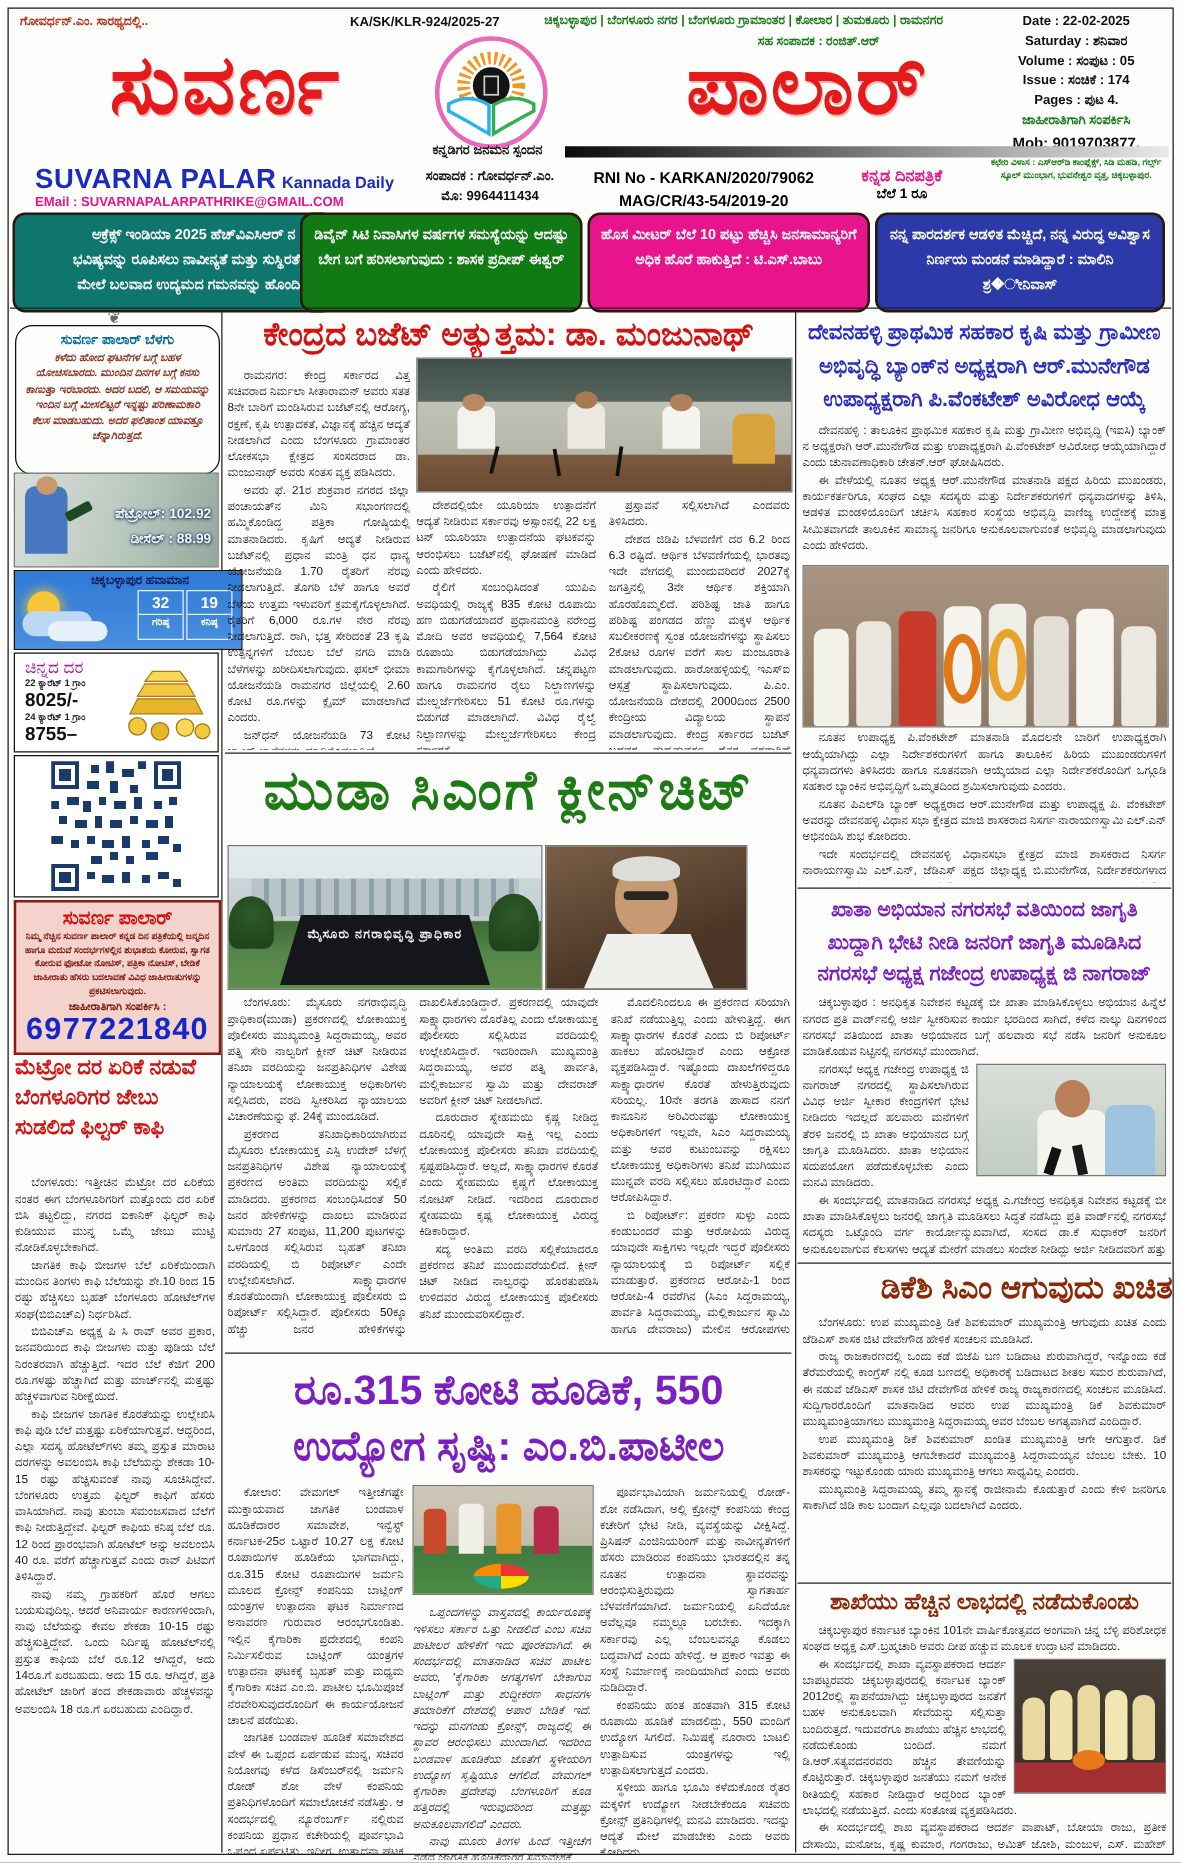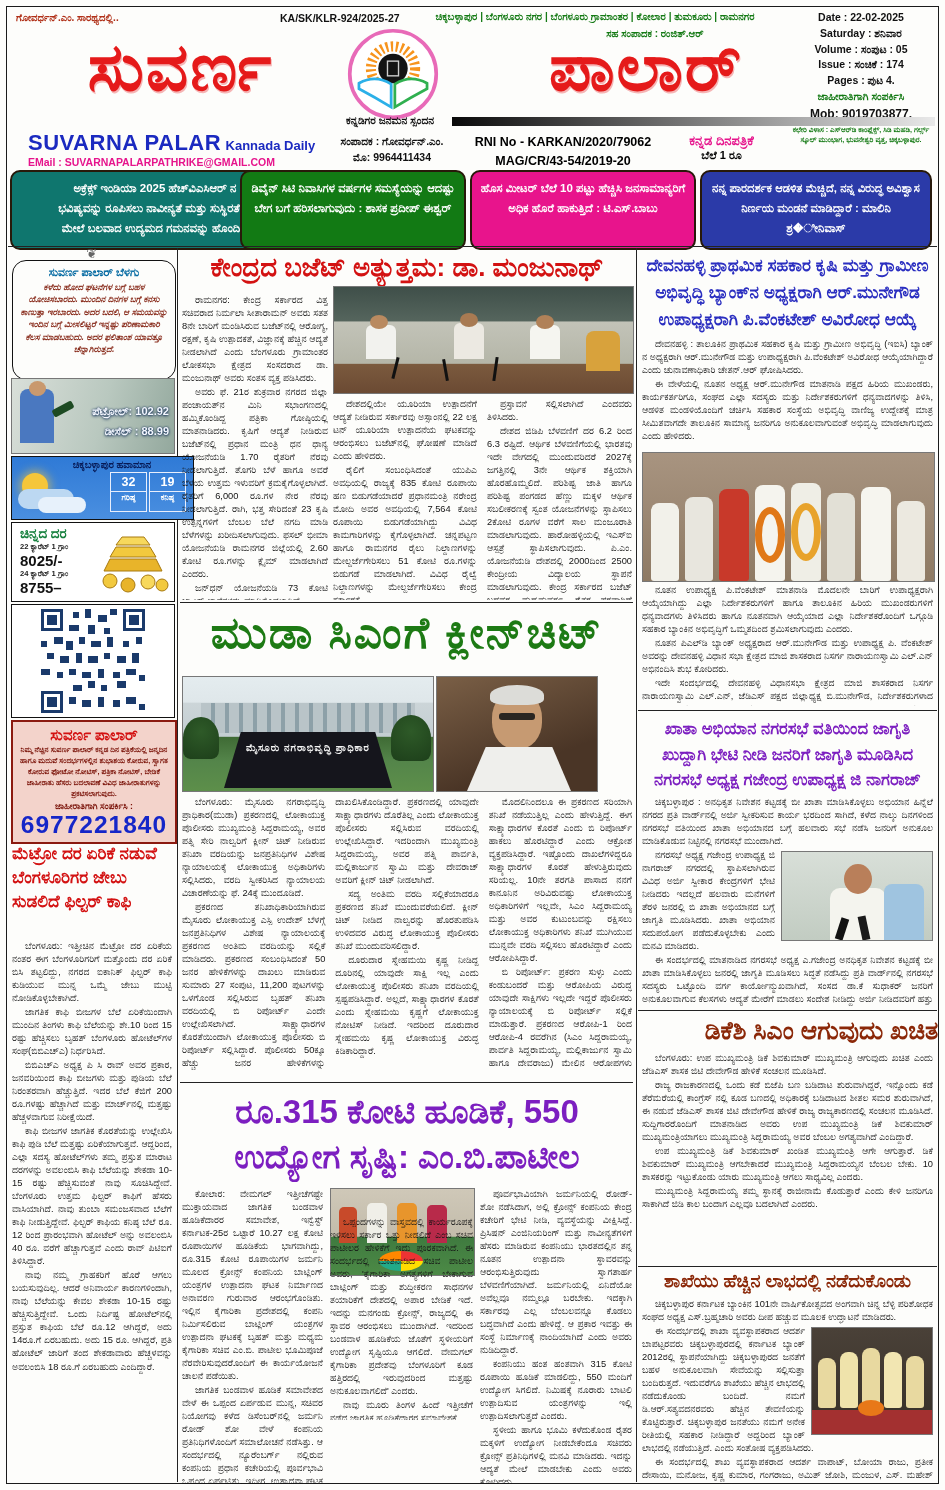--- a/index.html
+++ b/index.html
@@ -34,21 +34,21 @@
   .belagu .b{color:#8b3020;font-weight:bold;font-style:italic;font-size:8.6px;text-align:center;line-height:1.45;margin-top:2px;}
   .ph{position:absolute;overflow:hidden;border:1px solid #777;}
   .fuelbox{background:linear-gradient(105deg,#d9dfd9 0%,#b9c8bf 55%,#93a89d 100%);}
   .fueltxt{position:absolute;right:5px;font-weight:900;font-size:11px;color:#f4f8ff;text-shadow:0 1px 3px #15305a,0 0 2px #15305a;}
   .weather{background:linear-gradient(180deg,#2f7ad6,#4a8fe0);border:1.4px solid #111;padding-left:19px;}
   .wtitle{color:#071a56;font-weight:900;font-size:9.8px;text-align:center;margin-top:2px;}
   .wcell{position:absolute;width:35px;height:38px;border:1.2px solid #e8eefc;color:#fff;text-align:center;font-weight:bold;}
   .wval{font-size:12.5px;margin-top:2px;}
   .wlab{font-size:8px;border-top:1.2px solid #e8eefc;margin-top:2px;padding-top:1px;}
   .goldbox{border:1.4px solid #111;background:#fff;}
-  .goldtitle{color:#15803d;font-weight:700;font-size:13.5px;}
+  .goldtitle{color:#a21caf;font-weight:400;font-size:13.5px;}
   .goldlab{font-size:7.6px;font-weight:bold;color:#222;}
   .goldprice{font-size:15px;font-weight:900;color:#111;}
   .qrbox{border:1.4px solid #111;background:#fff;display:flex;align-items:center;justify-content:center;}
   .adbox{background:#f3d3cb;border:2px solid #8b1a10;padding:4px 6px;text-align:center;overflow:hidden;}
   .adbox .t{color:#d31010;font-weight:900;font-size:15px;text-align:center;}
   .adbox .b{color:#7a1208;font-weight:bold;font-size:7.3px;line-height:1.5;margin-top:1px;}
   .adbox .c{color:#7a1208;font-weight:900;font-size:8.8px;margin-top:1px;}
   .adbox .n{color:#1526c8;font-weight:900;font-size:24.5px;letter-spacing:1px;line-height:1.1;}
   
   .bp{font-size:9.3px;line-height:1.4;text-align:justify;text-indent:13px;margin:0 0 1px 0;color:#141414;}
@@ -290,41 +290,41 @@
   </div>
   <div class="ph" style="left:436px;top:676px;width:160px;height:114px;background:linear-gradient(160deg,#7a5f46,#4a3526 70%);">
     <div style="position:absolute;left:55px;top:14px;width:50px;height:58px;background:#c69a72;border-radius:46%;"></div>
     <div style="position:absolute;left:53px;top:8px;width:54px;height:20px;background:#dcdcd8;border-radius:50% 50% 30% 30%;"></div>
     <div style="position:absolute;left:62px;top:36px;width:36px;height:7px;background:#2a2622;border-radius:3px;"></div>
     <div style="position:absolute;left:30px;top:70px;width:104px;height:44px;background:#efefec;clip-path:polygon(18% 0,82% 0,100% 100%,0 100%);"></div>
   </div>
   <div class="abs clip" style="left:182px;top:796px;width:450px;height:282px;columns:3;column-gap:10px;">
     <p class="bp">ಬೆಂಗಳೂರು: ಮೈಸೂರು ನಗರಾಭಿವೃದ್ಧಿ ಪ್ರಾಧಿಕಾರ(ಮುಡಾ) ಪ್ರಕರಣದಲ್ಲಿ ಲೋಕಾಯುಕ್ತ ಪೊಲೀಸರು ಮುಖ್ಯಮಂತ್ರಿ ಸಿದ್ದರಾಮಯ್ಯ, ಅವರ ಪತ್ನಿ ಸೇರಿ ನಾಲ್ವರಿಗೆ ಕ್ಲೀನ್ ಚಿಟ್ ನೀಡಿರುವ ತನಿಖಾ ವರದಿಯನ್ನು ಜನಪ್ರತಿನಿಧಿಗಳ ವಿಶೇಷ ನ್ಯಾಯಾಲಯಕ್ಕೆ ಲೋಕಾಯುಕ್ತ ಅಧಿಕಾರಿಗಳು ಸಲ್ಲಿಸಿದರು, ವರದಿ ಸ್ವೀಕರಿಸಿದ ನ್ಯಾಯಾಲಯ ವಿಚಾರಣೆಯನ್ನು ಫೆ. 24ಕ್ಕೆ ಮುಂದೂಡಿದೆ.</p>
     <p class="bp">ಪ್ರಕರಣದ ತನಿಖಾಧಿಕಾರಿಯಾಗಿರುವ ಮೈಸೂರು ಲೋಕಾಯುಕ್ತ ಎಸ್ಪಿ ಉದೇಶ್ ಬೆಳಗ್ಗೆ ಜನಪ್ರತಿನಿಧಿಗಳ ವಿಶೇಷ ನ್ಯಾಯಾಲಯಕ್ಕೆ ಪ್ರಕರಣದ ಅಂತಿಮ ವರದಿಯನ್ನು ಸಲ್ಲಿಕೆ ಮಾಡಿದರು. ಪ್ರಕರಣದ ಸಂಬಂಧಿಸಿದಂತೆ 50 ಜನರ ಹೇಳಿಕೆಗಳನ್ನು ದಾಖಲು ಮಾಡಿರುವ ಸುಮಾರು 27 ಸಂಪುಟ, 11,200 ಪುಟಗಳನ್ನು ಒಳಗೊಂಡ ಸಲ್ಲಿಸಿರುವ ಬೃಹತ್ ತನಿಖಾ ವರದಿಯಲ್ಲಿ ಬಿ ರಿಪೋರ್ಟ್ ಎಂದೇ ಉಲ್ಲೇಖಿಸಲಾಗಿದೆ. ಸಾಕ್ಷ್ಯಾಧಾರಗಳ ಕೊರತೆಯಿಂದಾಗಿ ಲೋಕಾಯುಕ್ತ ಪೊಲೀಸರು ಬಿ ರಿಪೋರ್ಟ್ ಸಲ್ಲಿಸಿದ್ದಾರೆ. ಪೊಲೀಸರು 50ಕ್ಕೂ ಹೆಚ್ಚು ಜನರ ಹೇಳಿಕೆಗಳನ್ನು ದಾಖಲಿಸಿಕೊಂಡಿದ್ದಾರೆ. ಪ್ರಕರಣದಲ್ಲಿ ಯಾವುದೇ ಸಾಕ್ಷ್ಯಾಧಾರಗಳು ದೊರೆತಿಲ್ಲ ಎಂದು ಲೋಕಾಯುಕ್ತ ಪೊಲೀಸರು ಸಲ್ಲಿಸಿರುವ ವರದಿಯಲ್ಲಿ ಉಲ್ಲೇಖಿಸಿದ್ದಾರೆ. ಇದರಿಂದಾಗಿ ಮುಖ್ಯಮಂತ್ರಿ ಸಿದ್ದರಾಮಯ್ಯ, ಅವರ ಪತ್ನಿ ಪಾರ್ವತಿ, ಮಲ್ಲಿಕಾರ್ಜುನ ಸ್ವಾಮಿ ಮತ್ತು ದೇವರಾಜ್ ಅವರಿಗೆ ಕ್ಲೀನ್ ಚಿಟ್ ನೀಡಲಾಗಿದೆ.</p>
+    <p class="bp">ದೂರುದಾರ ಸ್ನೇಹಮಯಿ ಕೃಷ್ಣ ನೀಡಿದ್ದ ದೂರಿನಲ್ಲಿ ಯಾವುದೇ ಸಾಕ್ಷಿ ಇಲ್ಲ ಎಂದು ಲೋಕಾಯುಕ್ತ ಪೊಲೀಸರು ತನಿಖಾ ವರದಿಯಲ್ಲಿ ಸ್ಪಷ್ಟಪಡಿಸಿದ್ದಾರೆ. ಅಲ್ಲದೆ, ಸಾಕ್ಷ್ಯಾಧಾರಗಳ ಕೊರತೆ ಎಂದು ಸ್ನೇಹಮಯಿ ಕೃಷ್ಣಗೆ ಲೋಕಾಯುಕ್ತ ನೋಟಿಸ್ ನೀಡಿದೆ. ಇದರಿಂದ ದೂರುದಾರ ಸ್ನೇಹಮಯಿ ಕೃಷ್ಣ ಲೋಕಾಯುಕ್ತ ವಿರುದ್ಧ ಕಿಡಿಕಾರಿದ್ದಾರೆ.</p>
     <p class="bp">ಸದ್ಯ ಅಂತಿಮ ವರದಿ ಸಲ್ಲಿಕೆಯಾದರೂ ಪ್ರಕರಣದ ತನಿಖೆ ಮುಂದುವರೆಯಲಿದೆ. ಕ್ಲೀನ್ ಚಿಟ್ ನೀಡಿದ ನಾಲ್ವರನ್ನು ಹೊರತುಪಡಿಸಿ ಉಳಿದವರ ವಿರುದ್ಧ ಲೋಕಾಯುಕ್ತ ಪೊಲೀಸರು ತನಿಖೆ ಮುಂದುವರಿಸಲಿದ್ದಾರೆ.</p>
-    <p class="bp">ದೂರುದಾರ ಸ್ನೇಹಮಯಿ ಕೃಷ್ಣ ನೀಡಿದ್ದ ದೂರಿನಲ್ಲಿ ಯಾವುದೇ ಸಾಕ್ಷಿ ಇಲ್ಲ ಎಂದು ಲೋಕಾಯುಕ್ತ ಪೊಲೀಸರು ತನಿಖಾ ವರದಿಯಲ್ಲಿ ಸ್ಪಷ್ಟಪಡಿಸಿದ್ದಾರೆ. ಅಲ್ಲದೆ, ಸಾಕ್ಷ್ಯಾಧಾರಗಳ ಕೊರತೆ ಎಂದು ಸ್ನೇಹಮಯಿ ಕೃಷ್ಣಗೆ ಲೋಕಾಯುಕ್ತ ನೋಟಿಸ್ ನೀಡಿದೆ. ಇದರಿಂದ ದೂರುದಾರ ಸ್ನೇಹಮಯಿ ಕೃಷ್ಣ ಲೋಕಾಯುಕ್ತ ವಿರುದ್ಧ ಕಿಡಿಕಾರಿದ್ದಾರೆ.</p>
     <p class="bp">ಮೊದಲಿನಿಂದಲೂ ಈ ಪ್ರಕರಣದ ಸರಿಯಾಗಿ ತನಿಖೆ ನಡೆಯುತ್ತಿಲ್ಲ ಎಂದು ಹೇಳುತ್ತಿದ್ದೆ. ಈಗ ಸಾಕ್ಷ್ಯಾಧಾರಗಳ ಕೊರತೆ ಎಂದು ಬಿ ರಿಪೋರ್ಟ್ ಹಾಕಲು ಹೊರಟಿದ್ದಾರೆ ಎಂದು ಆಕ್ರೋಶ ವ್ಯಕ್ತಪಡಿಸಿದ್ದಾರೆ. ಇಷ್ಟೊಂದು ದಾಖಲೆಗಳಿದ್ದರೂ ಸಾಕ್ಷ್ಯಾಧಾರಗಳ ಕೊರತೆ ಹೇಳುತ್ತಿರುವುದು ಸರಿಯಲ್ಲ. 10ನೇ ತರಗತಿ ಪಾಸಾದ ನನಗೆ ಕಾನೂನಿನ ಅರಿವಿರುವಷ್ಟು ಲೋಕಾಯುಕ್ತ ಅಧಿಕಾರಿಗಳಿಗೆ ಇಲ್ಲವೇ, ಸಿಎಂ ಸಿದ್ದರಾಮಯ್ಯ ಮತ್ತು ಅವರ ಕುಟುಂಬವನ್ನು ರಕ್ಷಿಸಲು ಲೋಕಾಯುಕ್ತ ಅಧಿಕಾರಿಗಳು ತನಿಖೆ ಮುಗಿಯುವ ಮುನ್ನವೇ ವರದಿ ಸಲ್ಲಿಸಲು ಹೊರಟಿದ್ದಾರೆ ಎಂದು ಆರೋಪಿಸಿದ್ದಾರೆ.</p>
     <p class="bp">ಬಿ ರಿಪೋರ್ಟ್: ಪ್ರಕರಣ ಸುಳ್ಳು ಎಂದು ಕಂಡುಬಂದರೆ ಮತ್ತು ಆರೋಪಿಯ ವಿರುದ್ಧ ಯಾವುದೇ ಸಾಕ್ಷಿಗಳು ಇಲ್ಲದೇ ಇದ್ದರೆ ಪೊಲೀಸರು ನ್ಯಾಯಾಲಯಕ್ಕೆ ಬಿ ರಿಪೋರ್ಟ್ ಸಲ್ಲಿಕೆ ಮಾಡುತ್ತಾರೆ. ಪ್ರಕರಣದ ಆರೋಪಿ-1 ರಿಂದ ಆರೋಪಿ-4 ರವರೆಗಿನ (ಸಿಎಂ ಸಿದ್ದರಾಮಯ್ಯ, ಪಾರ್ವತಿ ಸಿದ್ದರಾಮಯ್ಯ, ಮಲ್ಲಿಕಾರ್ಜುನ ಸ್ವಾಮಿ ಹಾಗೂ ದೇವರಾಜು) ಮೇಲಿನ ಆರೋಪಗಳು ಸಾಕ್ಷ್ಯಾಧಾರಗಳ ಕೊರತೆಯಿಂದ ಸಾಬೀತಾಗಿಲ್ಲ ಎಂದು ವರದಿಯಲ್ಲಿ ತಿಳಿಸಲಾಗಿದೆ.</p>
 
   </div>
 
   <div class="hr" style="left:180px;top:1082px;width:453px;"></div>
   <div class="abs h-purple clip" style="left:182px;top:1090px;width:450px;height:92px;font-size:33px;line-height:1.35;text-align:center;">ರೂ.315 ಕೋಟಿ ಹೂಡಿಕೆ, 550 ಉದ್ಯೋಗ ಸೃಷ್ಟಿ: ಎಂ.ಬಿ.ಪಾಟೀಲ</div>
   <div class="abs clip" style="left:182px;top:1188px;width:141px;height:296px;">
     <p class="bp">ಕೋಲಾರ: ವೇಮಗಲ್ ಇತ್ತೀಚೆಗಷ್ಟೇ ಮುಕ್ತಾಯವಾದ ಜಾಗತಿಕ ಬಂಡವಾಳ ಹೂಡಿಕೆದಾರರ ಸಮಾವೇಶ, ಇನ್ವೆಸ್ಟ್ ಕರ್ನಾಟಕ-25ರ ಒಟ್ಟಾರೆ 10.27 ಲಕ್ಷ ಕೋಟಿ ರೂಪಾಯಿಗಳ ಹೂಡಿಕೆಯ ಭಾಗವಾಗಿದ್ದು, ರೂ.315 ಕೋಟಿ ರೂಪಾಯಿಗಳ ಜರ್ಮನಿ ಮೂಲದ ಕ್ರೋನ್ಸ್ ಕಂಪನಿಯ ಬಾಟ್ಲಿಂಗ್ ಯಂತ್ರಗಳ ಉತ್ಪಾದನಾ ಘಟಕ ನಿರ್ಮಾಣದ ಅನಾವರಣ ಗುರುವಾರ ಆರಂಭಗೊಂಡಿತು. ಇಲ್ಲಿನ ಕೈಗಾರಿಕಾ ಪ್ರದೇಶದಲ್ಲಿ ಕಂಪನಿ ನಿರ್ಮಿಸಲಿರುವ ಬಾಟ್ಲಿಂಗ್ ಯಂತ್ರಗಳ ಉತ್ಪಾದನಾ ಘಟಕಕ್ಕೆ ಬೃಹತ್ ಮತ್ತು ಮಧ್ಯಮ ಕೈಗಾರಿಕಾ ಸಚಿವ ಎಂ.ಬಿ. ಪಾಟೀಲ ಭೂಮಿಪೂಜೆ ನೆರವೇರಿಸುವುದರೊಂದಿಗೆ ಈ ಕಾರ್ಯಯೋಜನೆ ಚಾಲನೆ ಪಡೆಯಿತು.</p>
     <p class="bp">ಜಾಗತಿಕ ಬಂಡವಾಳ ಹೂಡಿಕೆ ಸಮಾವೇಶದ ವೇಳೆ ಈ ಒಪ್ಪಂದ ಏರ್ಪಡುವ ಮುನ್ನ, ಸಚಿವರ ನಿಯೋಗವು ಕಳೆದ ಡಿಸೆಂಬರ್‌ನಲ್ಲಿ ಜರ್ಮನಿ ರೋಡ್ ಶೋ ವೇಳೆ ಕಂಪನಿಯ ಪ್ರತಿನಿಧಿಗಳೊಂದಿಗೆ ಸಮಾಲೋಚನೆ ನಡೆಸಿತ್ತು. ಆ ಸಂದರ್ಭದಲ್ಲಿ ನ್ಯೂರೆಂಬರ್ಗ್ ನಲ್ಲಿರುವ ಕಂಪನಿಯ ಪ್ರಧಾನ ಕಚೇರಿಯಲ್ಲಿ ಪೂರ್ವಭಾವಿ ಒಪ್ಪಂದ ಏರ್ಪಟ್ಟಿತ್ತು. ಇದೀಗ, ಉತ್ಪಾದನಾ ಘಟಕ ಸ್ಥಾಪನೆಗೆ ಭೂಮಿ ಪೂಜೆ ನೆರವೇರುವ ಮೂಲಕ, ಜೆಮ್ ನಲ್ಲಿ ಏರ್ಪಟ್ಟಿರುವ ಹೂಡಿಕೆ</p>
   </div>
   <div class="ph" style="left:330px;top:1188px;width:143px;height:86px;background:linear-gradient(180deg,#cfc8b8 0%,#c3bcab 55%,#3f7a3f 56%,#4c8a46 100%);">
     <div style="position:absolute;left:8px;top:18px;width:18px;height:36px;background:#c84a2a;border-radius:5px 5px 0 0;"></div>
     <div style="position:absolute;left:36px;top:14px;width:20px;height:40px;background:#f0efe8;border-radius:5px 5px 0 0;"></div>
     <div style="position:absolute;left:66px;top:14px;width:20px;height:40px;background:#e8952c;border-radius:5px 5px 0 0;"></div>
     <div style="position:absolute;left:96px;top:16px;width:20px;height:38px;background:#b82a4a;border-radius:5px 5px 0 0;"></div>
     <div style="position:absolute;left:48px;bottom:4px;width:44px;height:20px;border-radius:50%;background:conic-gradient(#e33 0 25%,#fd0 25% 50%,#2a8 50% 75%,#f80 75% 100%);"></div>
   </div>
-  <div class="abs clip" style="left:330px;top:1216px;width:143px;height:204px;">
+  <div class="abs clip" style="left:330px;top:1284px;width:143px;height:204px;font-style:italic;">
     <p class="bp">ಒಪ್ಪಂದಗಳನ್ನು ವಾಸ್ತವದಲ್ಲಿ ಕಾರ್ಯರೂಪಕ್ಕೆ ಇಳಿಸಲು ಸರ್ಕಾರ ಒತ್ತು ನೀಡಲಿದೆ ಎಂಬ ಸಚಿವ ಪಾಟೀಲರ ಹೇಳಿಕೆಗೆ ಇದು ಪೂರಕವಾಗಿದೆ. ಈ ಸಂದರ್ಭದಲ್ಲಿ ಮಾತನಾಡಿದ ಸಚಿವ ಪಾಟೀಲ ಅವರು, 'ಕೈಗಾರಿಕಾ ಅಗತ್ಯಗಳಿಗೆ ಬೇಕಾಗುವ ಬಾಟ್ಲಿಂಗ್ ಮತ್ತು ಶುದ್ಧೀಕರಣ ಸಾಧನಗಳ ತಯಾರಿಕೆಗೆ ದೇಶದಲ್ಲಿ ಅಪಾರ ಬೇಡಿಕೆ ಇದೆ. ಇದನ್ನು ಮನಗಂಡು ಕ್ರೋನ್ಸ್, ರಾಜ್ಯದಲ್ಲಿ ಈ ಸ್ಥಾವರ ಆರಂಭಿಸಲು ಮುಂದಾಗಿದೆ. ಇದರಿಂದ ಬಂಡವಾಳ ಹೂಡಿಕೆಯ ಜೊತೆಗೆ ಸ್ಥಳೀಯರಿಗೆ ಉದ್ಯೋಗ ಸೃಷ್ಟಿಯೂ ಆಗಲಿದೆ. ವೇಮಗಲ್ ಕೈಗಾರಿಕಾ ಪ್ರದೇಶವು ಬೆಂಗಳೂರಿಗೆ ಕೂಡ ಹತ್ತಿರದಲ್ಲಿ ಇರುವುದರಿಂದ ಮತ್ತಷ್ಟು ಅನುಕೂಲವಾಗಲಿದೆ' ಎಂದರು.</p>
     <p class="bp">ನಾವು ಮೂರು ತಿಂಗಳ ಹಿಂದೆ ಇತ್ತೀಚೆಗೆ ನಡೆದ ಜಾಗತಿಕ ಹೂಡಿಕೆದಾರರ ಸಮಾವೇಶಕ್ಕೆ</p>
   </div>
   <div class="abs clip" style="left:480px;top:1188px;width:152px;height:296px;">
     <p class="bp">ಪೂರ್ವಭಾವಿಯಾಗಿ ಜರ್ಮನಿಯಲ್ಲಿ ರೋಡ್-ಶೋ ನಡೆಸಿದಾಗ, ಅಲ್ಲಿ ಕ್ರೋನ್ಸ್ ಕಂಪನಿಯ ಕೇಂದ್ರ ಕಚೇರಿಗೆ ಭೇಟಿ ನೀಡಿ, ವ್ಯವಸ್ಥೆಯನ್ನು ವೀಕ್ಷಿಸಿದ್ದೆ. ಪ್ರಿಸಿಷನ್ ಎಂಜಿನಿಯರಿಂಗ್ ಮತ್ತು ನಾವೀನ್ಯತೆಗಳಿಗೆ ಹೆಸರು ಮಾಡಿರುವ ಕಂಪನಿಯು ಭಾರತದಲ್ಲಿನ ತನ್ನ ನೂತನ ಉತ್ಪಾದನಾ ಸ್ಥಾವರವನ್ನು ಆರಂಭಿಸುತ್ತಿರುವುದು ಸ್ವಾಗತಾರ್ಹ ಬೆಳವಣಿಗೆಯಾಗಿದೆ. ಜರ್ಮನಿಯಲ್ಲಿ ಏನಿದೆಯೋ ಅವೆಲ್ಲವೂ ನಮ್ಮಲ್ಲೂ ಬರಬೇಕು. ಇದಕ್ಕಾಗಿ ಸರ್ಕಾರವು ಎಲ್ಲ ಬೆಂಬಲವನ್ನೂ ಕೊಡಲು ಬದ್ಧವಾಗಿದೆ ಎಂದು ಹೇಳಿದ್ದೆ. ಆ ಪ್ರಕಾರ ಇವತ್ತು ಈ ಸಂಸ್ಥೆ ನಿರ್ಮಾಣಕ್ಕೆ ನಾಂದಿಯಾಗಿದೆ ಎಂದು ಅವರು ನುಡಿದಿದ್ದಾರೆ.</p>
     <p class="bp">ಕಂಪನಿಯು ಹಂತ ಹಂತವಾಗಿ 315 ಕೋಟಿ ರೂಪಾಯಿ ಹೂಡಿಕೆ ಮಾಡಲಿದ್ದು, 550 ಮಂದಿಗೆ ಉದ್ಯೋಗ ಸಿಗಲಿದೆ. ನಿಮಿಷಕ್ಕೆ ನೂರಾರು ಬಾಟಲಿ ಉತ್ಪಾದಿಸುವ ಯಂತ್ರಗಳನ್ನು ಇಲ್ಲಿ ಉತ್ಪಾದಿಸಲಾಗುತ್ತದೆ ಎಂದರು.</p>
     <p class="bp">ಸ್ಥಳೀಯ ಹಾಗೂ ಭೂಮಿ ಕಳೆದುಕೊಂಡ ರೈತರ ಮಕ್ಕಳಿಗೆ ಉದ್ಯೋಗ ನೀಡಬೇಕೆಂದೂ ಸಚಿವರು ಕ್ರೋನ್ಸ್ ಪ್ರತಿನಿಧಿಗಳಲ್ಲಿ ಮನವಿ ಮಾಡಿದರು. ಇದನ್ನು ಆದ್ಯತೆ ಮೇಲೆ ಮಾಡಬೇಕು ಎಂದು ಅವರು ಕೋರಿದರು.</p>
   </div>
 
   <div class="abs h-blue clip" style="left:642px;top:252px;width:291px;height:82px;font-size:17px;line-height:1.6;text-align:center;">ದೇವನಹಳ್ಳಿ ಪ್ರಾಥಮಿಕ ಸಹಕಾರ ಕೃಷಿ ಮತ್ತು ಗ್ರಾಮೀಣ ಅಭಿವೃದ್ಧಿ ಬ್ಯಾಂಕ್‌ನ ಅಧ್ಯಕ್ಷರಾಗಿ ಆರ್.ಮುನೇಗೌಡ ಉಪಾಧ್ಯಕ್ಷರಾಗಿ ಪಿ.ವೆಂಕಟೇಶ್ ಅವಿರೋಧ ಆಯ್ಕೆ</div>

